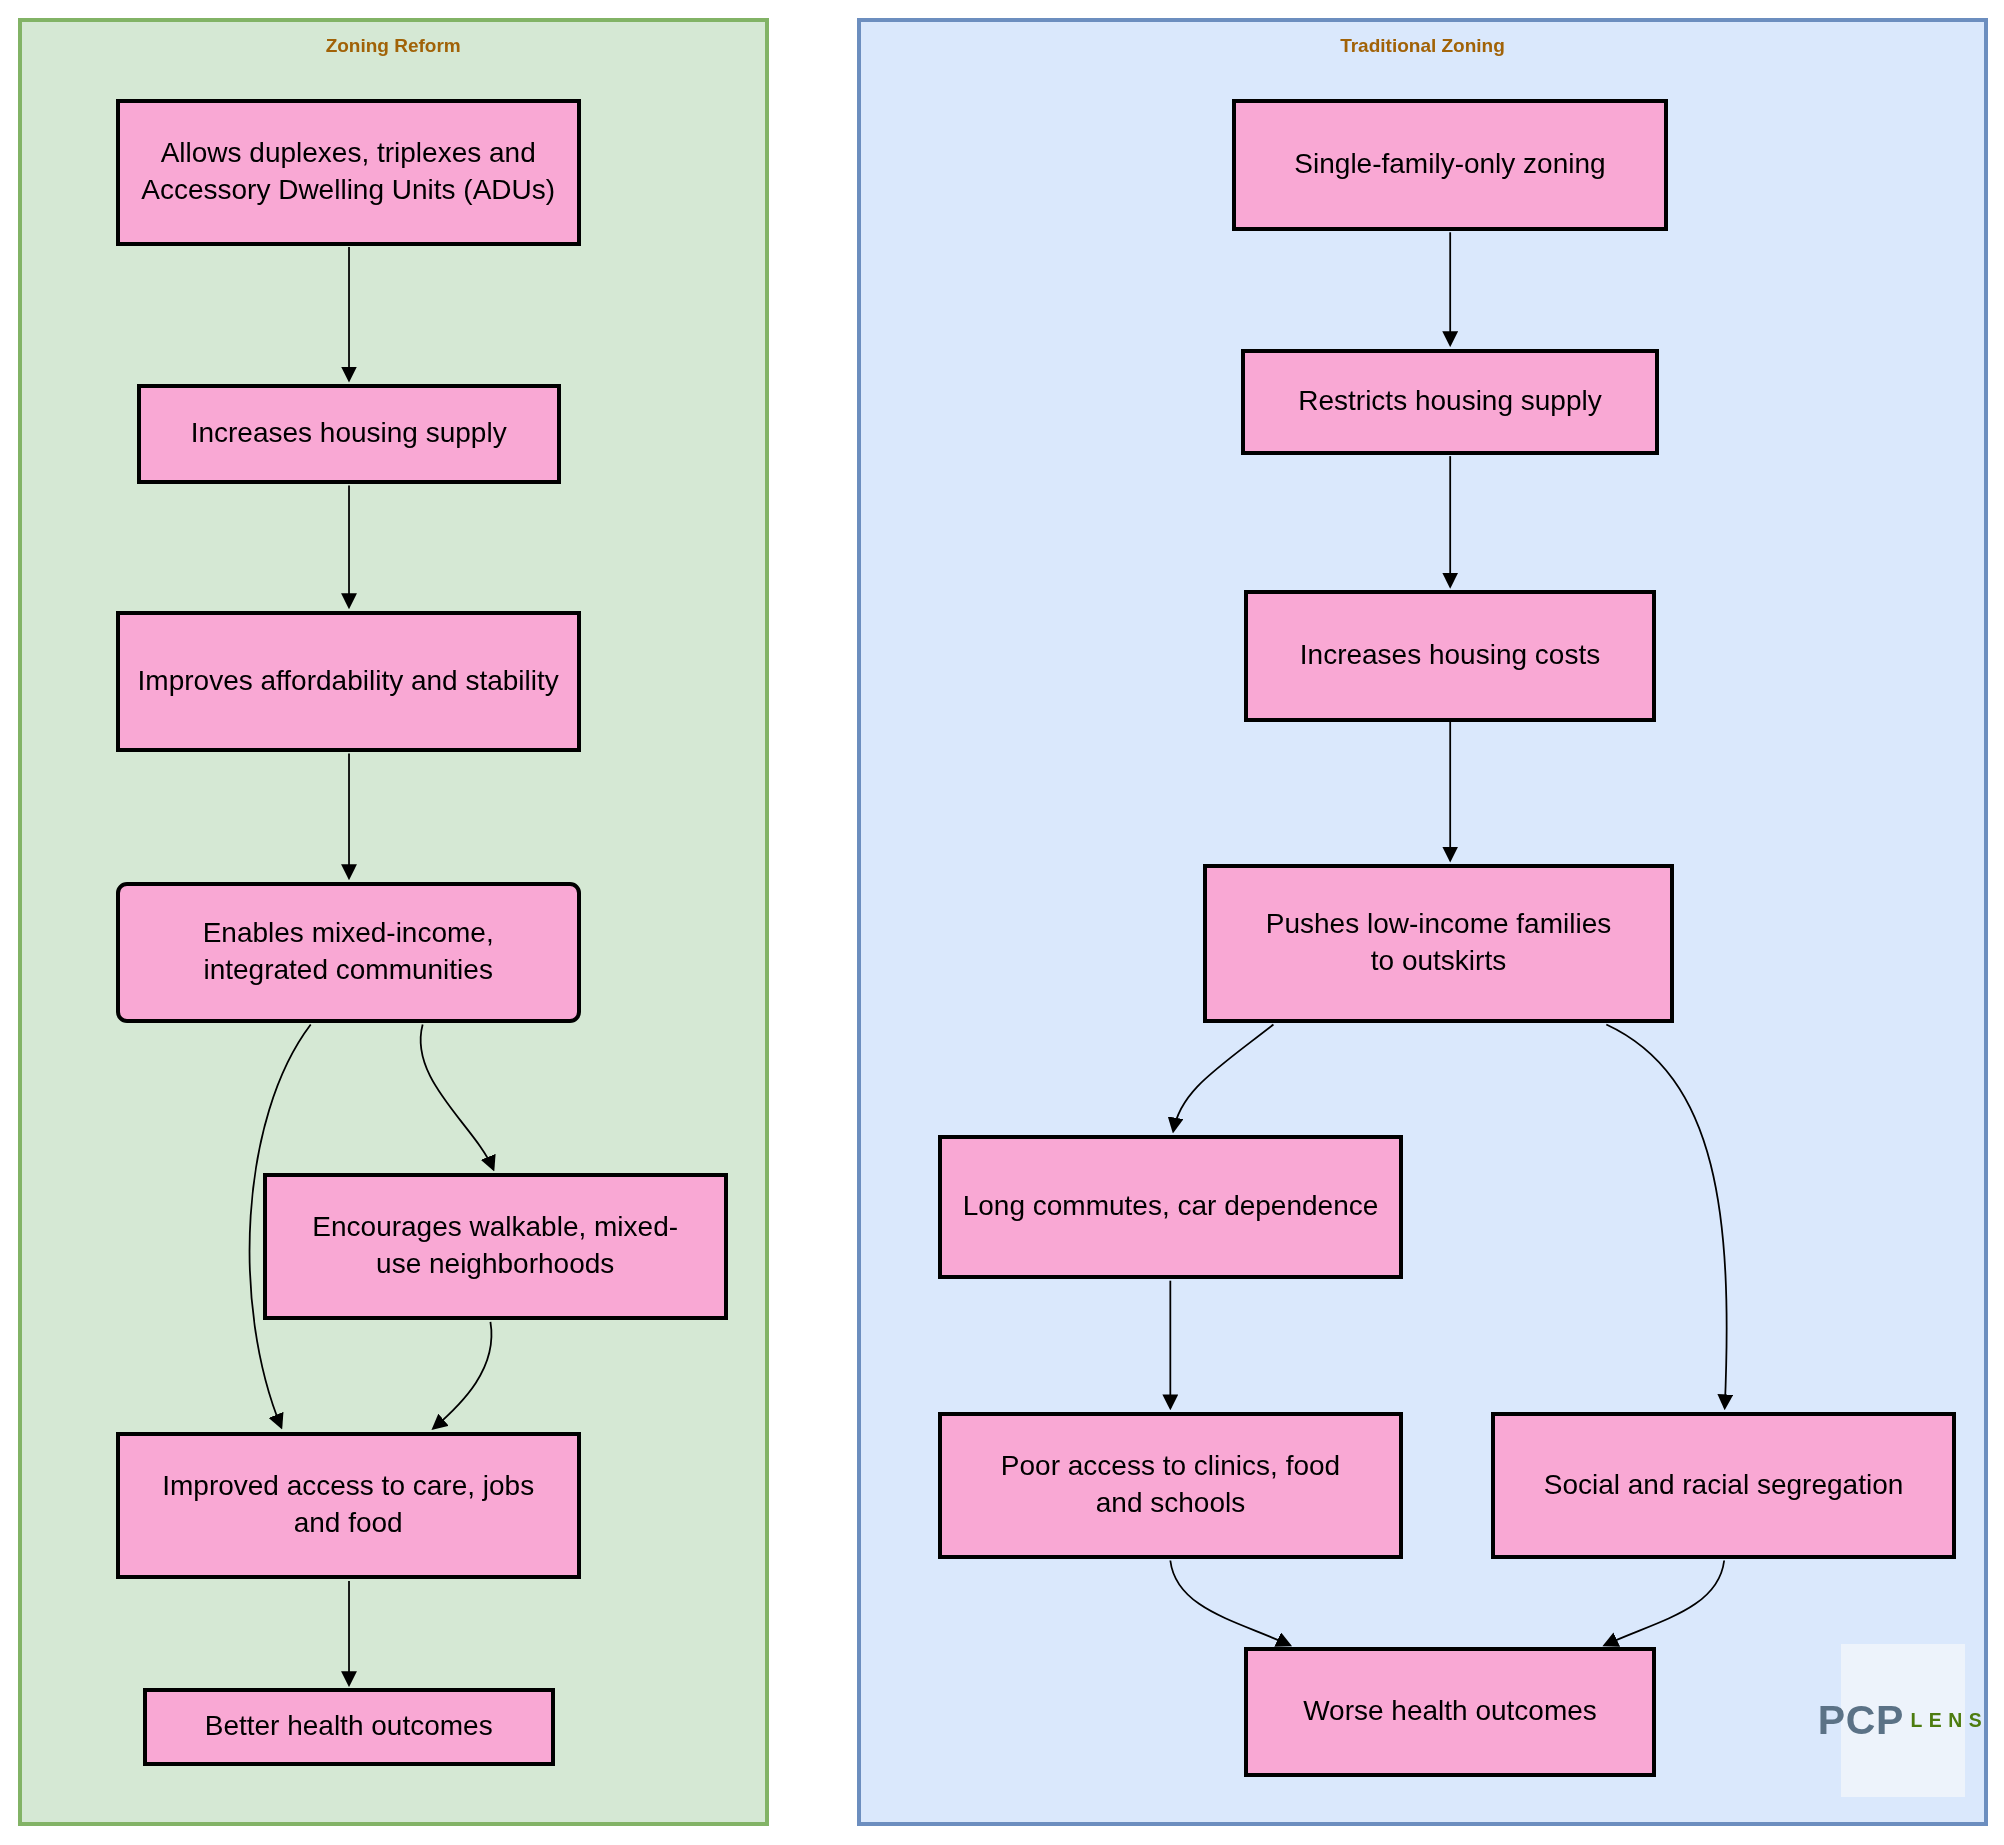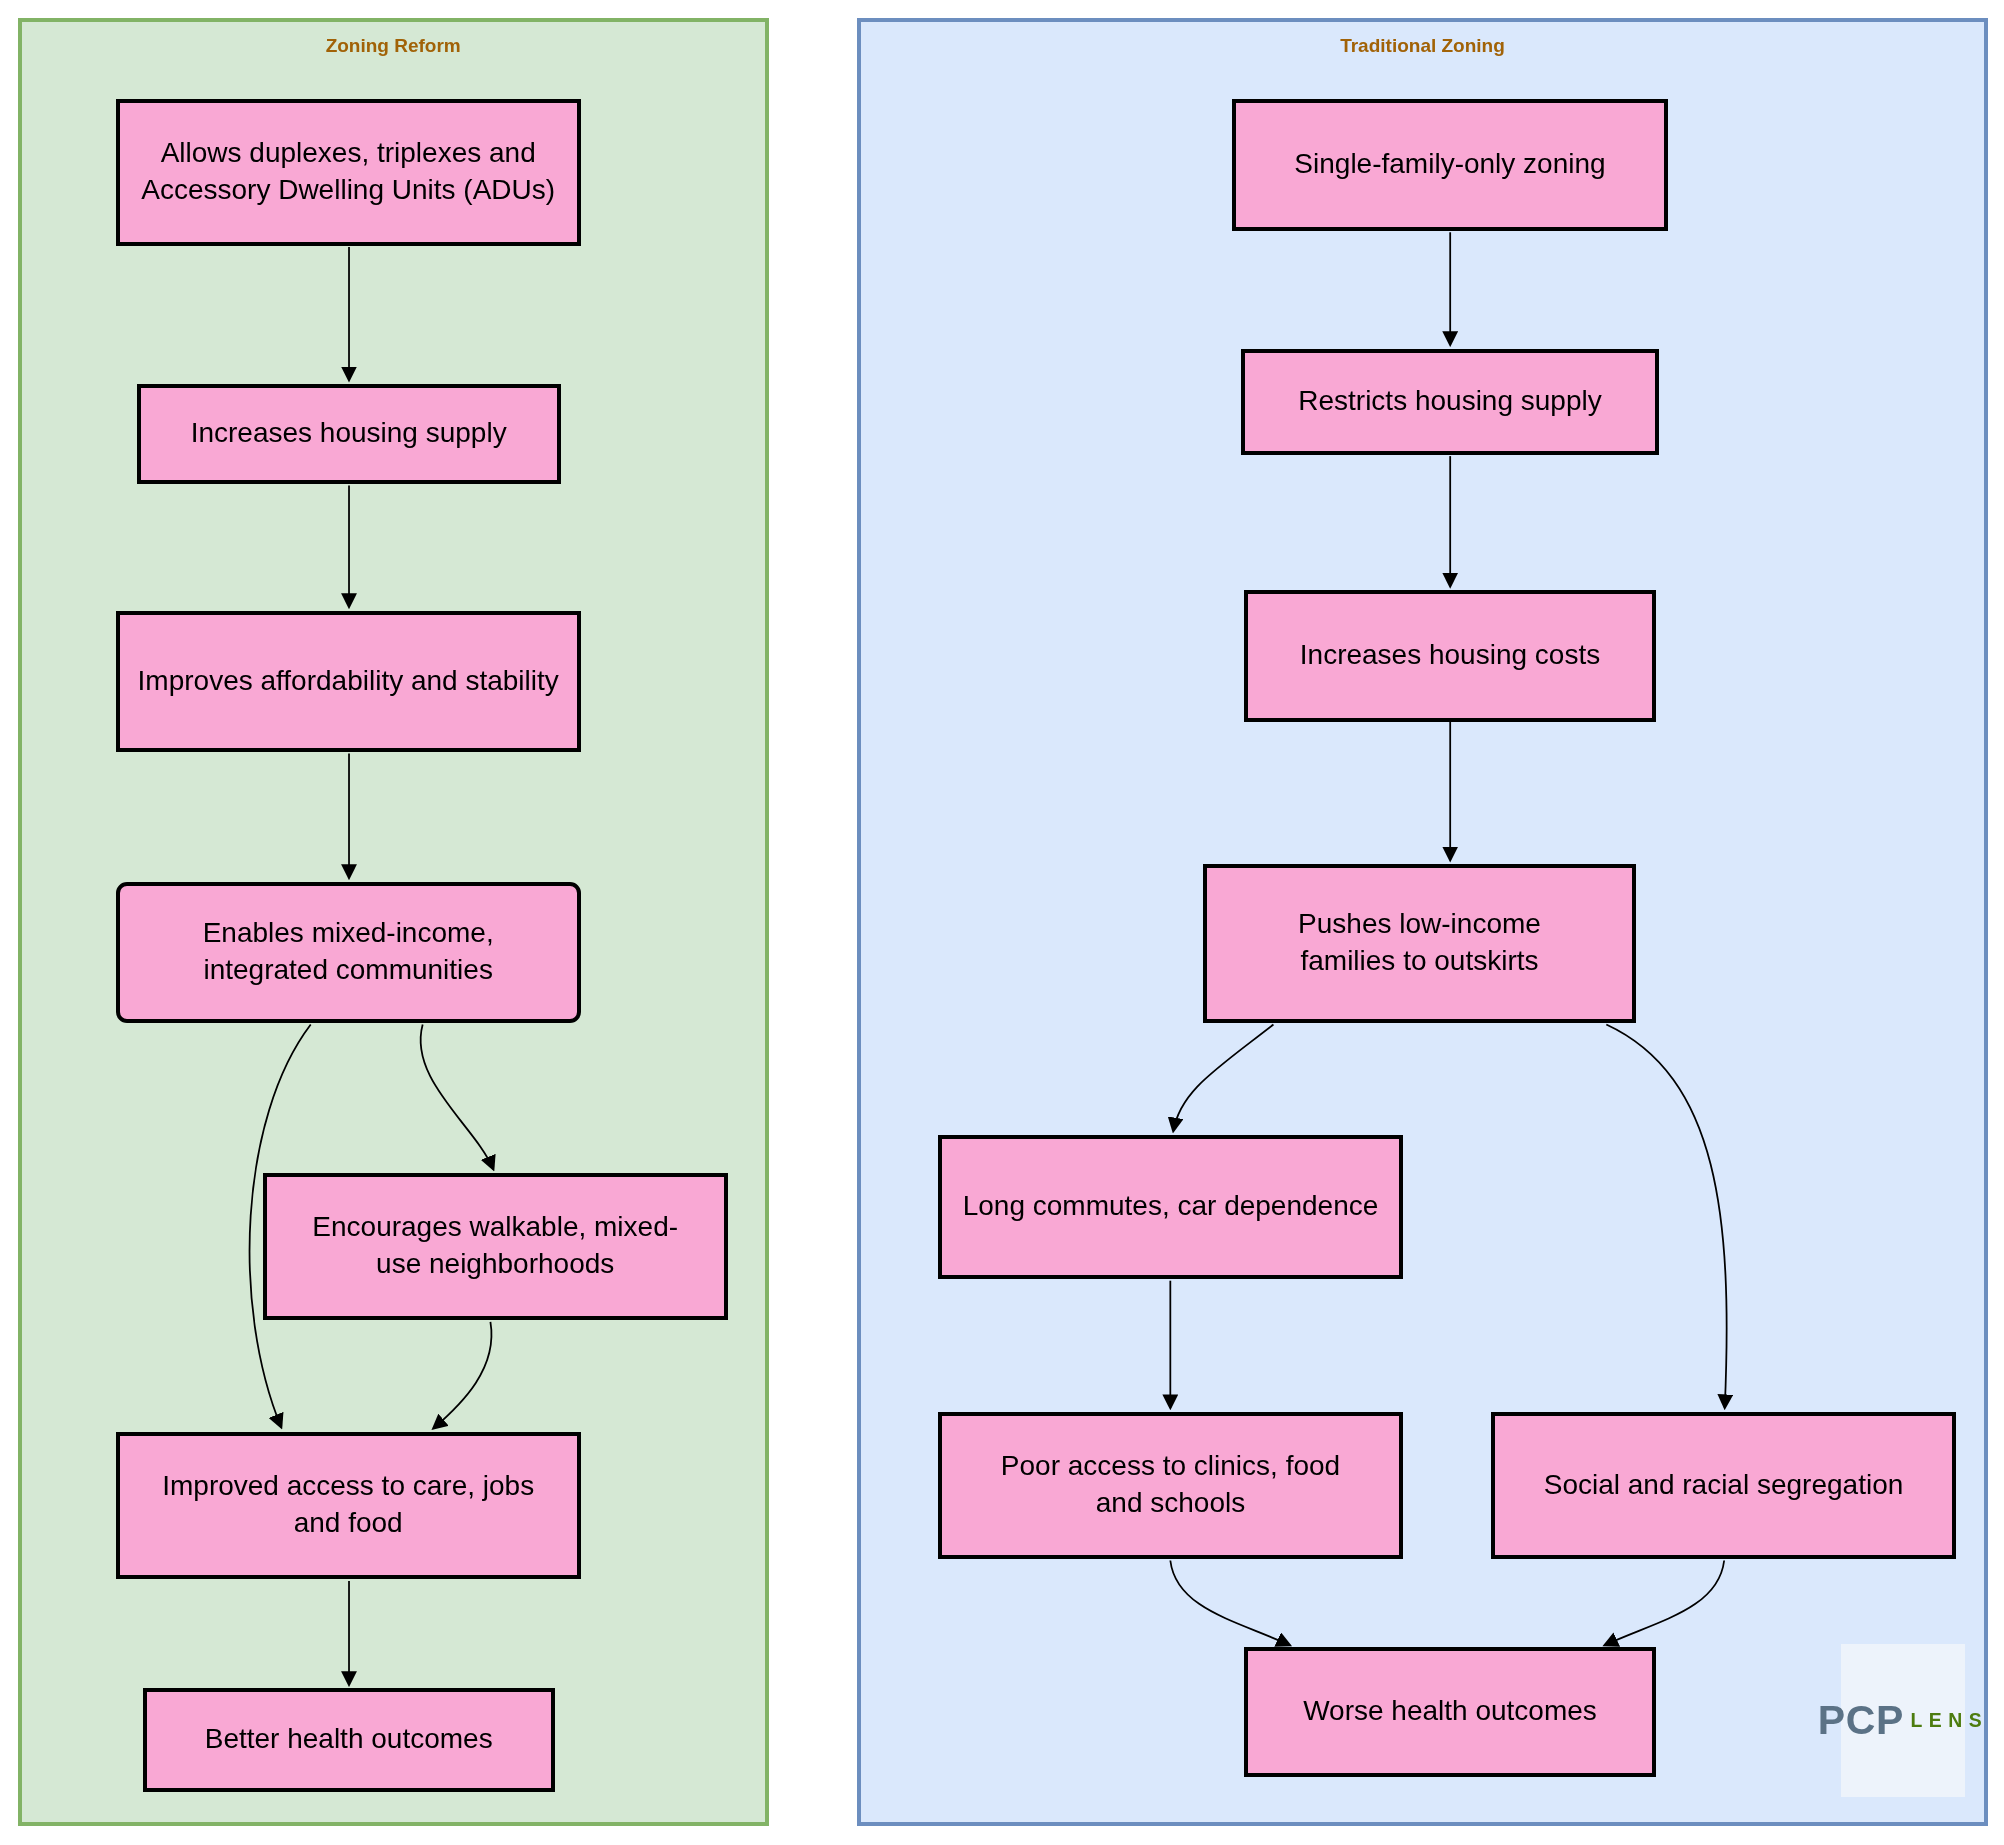--- a/index.html
+++ b/index.html
@@ -58,21 +58,21 @@
     </div>
     <div class="node" style="left:94px;top:860px;width:465px;height:141px;padding:0 17.7px;border-radius:11px;">
       <span>Enables mixed-income, integrated communities</span>
     </div>
     <div class="node" style="left:241px;top:1151px;width:465px;height:147px;padding:0 35px;">
       <span>Encourages walkable, mixed-use neighborhoods</span>
     </div>
     <div class="node" style="left:94px;top:1410px;width:465px;height:147px;padding:0 36px;">
       <span>Improved access to care, jobs and food</span>
     </div>
-    <div class="node" style="left:121px;top:1666px;width:412px;height:104px;">
+    <div class="node" style="left:121px;top:1666px;width:412px;height:78px;">
       <span>Better health outcomes</span>
     </div>
   </section>
 
   <section class="panel blue">
     <svg class="edges" viewBox="0 0 1906 3056" preserveAspectRatio="none">
       <defs>
         <marker id="ahR" viewBox="0 0 10 10" refX="8.5" refY="5" markerWidth="9" markerHeight="9" orient="auto-start-reverse">
             <path d="M 0 0 L 10 5 L 0 10 z" fill="#000"></path>
           </marker>
@@ -93,21 +93,21 @@
 
     <div class="node" style="left:371px;top:77px;width:436px;height:132px;">
       <span>Single-family-only zoning</span>
     </div>
     <div class="node" style="left:380px;top:327px;width:418px;height:106px;">
       <span>Restricts housing supply</span>
     </div>
     <div class="node" style="left:383px;top:568px;width:412px;height:132px;">
       <span>Increases housing costs</span>
     </div>
-    <div class="node" style="left:342px;top:842px;width:433px;height:159px;padding:12px 47px;text-align:center;">
+    <div class="node" style="left:342px;top:842px;width:471px;height:159px;padding:12px 47px;text-align:center;">
       <span>Pushes low-income families to outskirts</span>
     </div>
     <div class="node" style="left:77px;top:1113px;width:465px;height:144px;">
       <span>Long commutes, car dependence</span>
     </div>
     <div class="node" style="left:77px;top:1390px;width:465px;height:147px;padding:0 56px;">
       <span>Poor access to clinics, food and schools</span>
     </div>
     <div class="node" style="left:630px;top:1390px;width:465px;height:147px;">
       <span>Social and racial segregation</span>

